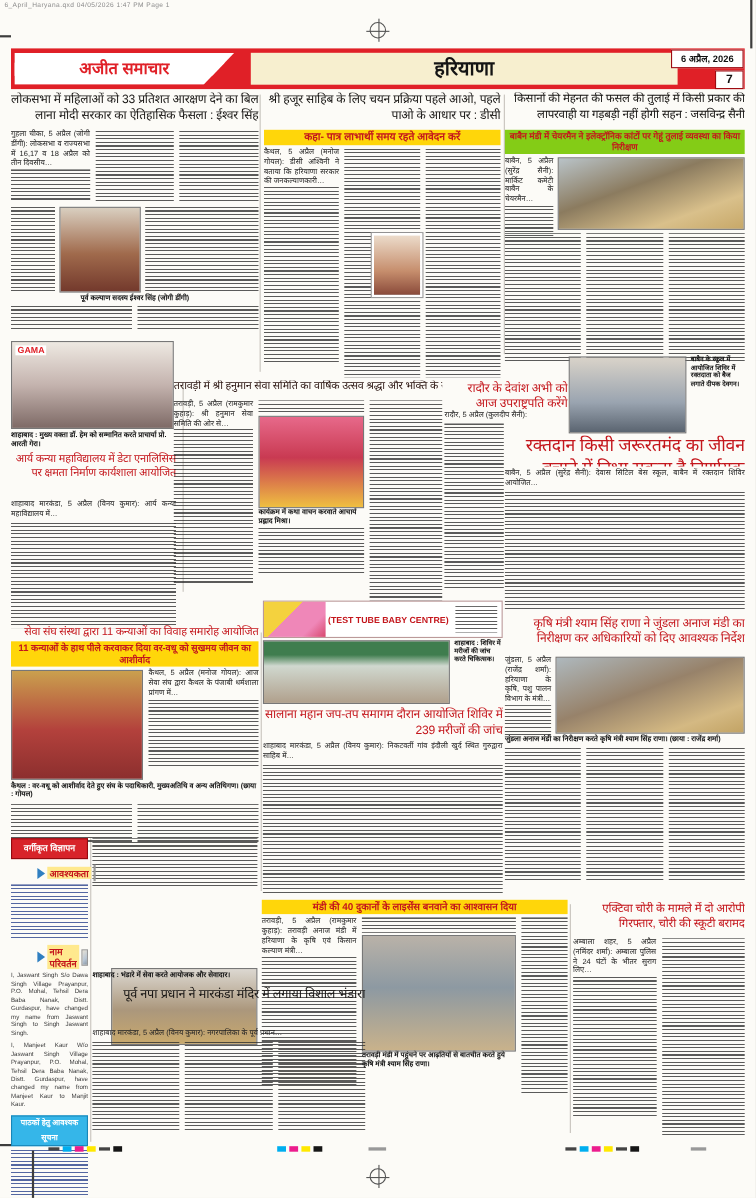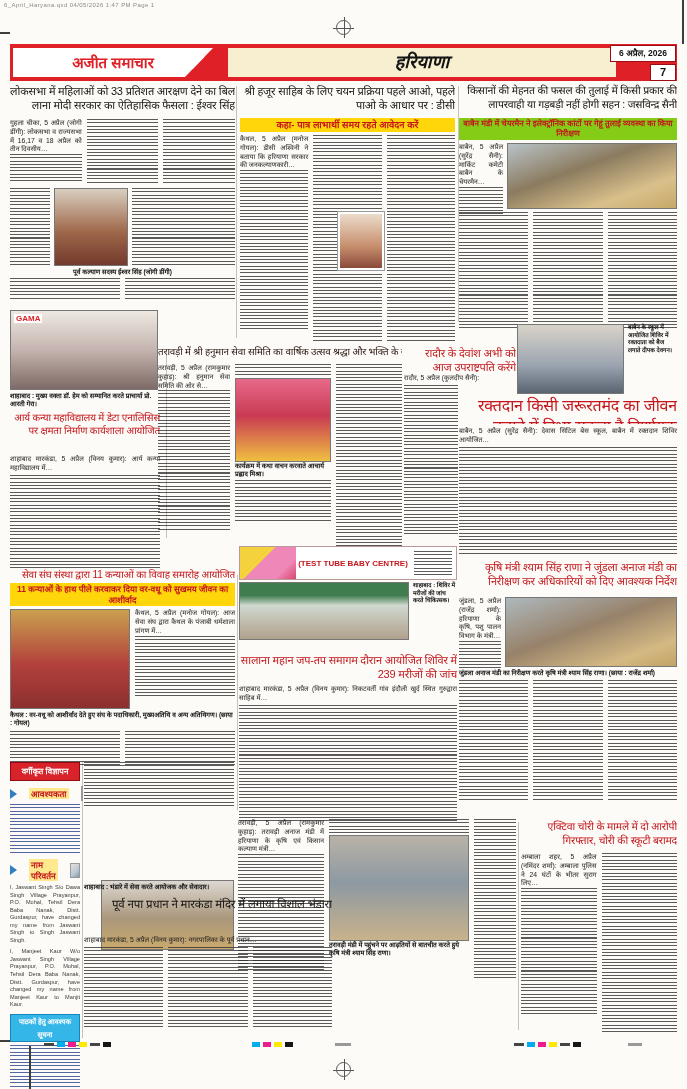--- a/index.html
+++ b/index.html
@@ -16,21 +16,21 @@
   .regdot{width:8px;height:5px;display:inline-block;}
   .regdash{width:10px;height:3px;background:#444;display:inline-block;}
   
   #masthead{left:10px;top:44px;width:667px;height:37px;background:#e02027;}
   #brandbox{position:absolute;left:3px;top:4px;width:200px;height:29px;background:#ffffff;
             clip-path:polygon(0 0,100% 0,86% 100%,0 100%);}
   #brandstripe{position:absolute;left:0;top:9px;width:100%;height:12px;background:#fff;}
   #brandtext{position:absolute;left:0;top:0;width:100%;height:29px;line-height:29px;text-align:center;
              font-size:15px;font-weight:bold;color:#e02027;text-shadow:0 0 1px #fff,0 0 2px #fff;}
   #sectionbox{position:absolute;left:218px;top:4px;width:388px;height:29px;background:#f7efcf;
-              text-align:center;font-size:18px;font-weight:bold;color:#141414;line-height:29px;font-style:italic;}
+              text-align:center;font-size:18px;font-weight:bold;color:#141414;line-height:29px;}
   #datebox{position:absolute;right:1px;top:1px;width:66px;height:35px;}
   #datetop{background:#fff;border:1px solid #9e0b12;height:15px;line-height:15px;text-align:center;
            font-size:8.5px;font-weight:bold;color:#111;}
   #pagenumbox{width:24px;height:15px;margin:2px 0 0 auto;background:#fff;border:1px solid #9e0b12;
               text-align:center;font-size:11px;font-weight:bold;line-height:15px;color:#111;}
   
   .hl{font-weight:normal;text-align:right;color:#161412;letter-spacing:-.2px;line-height:1.3;overflow:hidden;}
   .hl.red{color:#c4161c;}
   .sub{background:#ffd60a;color:#c4161c;font-weight:bold;text-align:center;overflow:hidden;
        padding:1px 2px;line-height:1.25;}
@@ -48,21 +48,21 @@
   .ph-katha{background:linear-gradient(180deg,#e7698a,#c93a52 45%,#efbf41);}
   .ph-blood{background:linear-gradient(180deg,#d9d3c9,#9aa4b0 60%,#5a6470);}
   .ph-wed{background:linear-gradient(180deg,#caa04e,#b3413c 55%,#8c2f2e);}
   .ph-shivir{background:linear-gradient(180deg,#3f7d4e 0 22%,#d0d8cf 40%,#b0a08c);}
   .ph-jundla{background:linear-gradient(160deg,#aeb8bd,#97826a 45%,#d4b983 80%,#c2a364);}
   .ph-taraori{background:linear-gradient(180deg,#b9b2a8,#8d99a2 45%,#c9b28b);}
   .ph-bhandara{background:linear-gradient(180deg,#dcd8d1,#ab977c 55%,#c9a96c);}
   .vline{width:1px;background:#c7c3bc;}
   .redbox{background:#d8232a;border:1px solid #94090f;color:#fff;font-weight:bold;
           text-align:center;font-size:8px;line-height:17px;}
-  .clshdr{display:flex;align-items:center;gap:12px;margin-top:5px;}
+  .clshdr{display:flex;align-items:center;gap:2px;margin-top:5px;margin-left:24px;}
   .chev{width:0;height:0;border-top:5px solid transparent;border-bottom:5px solid transparent;
         border-left:7px solid #2f7fc1;}
   .clshdr .t{color:#c4161c;font-weight:bold;font-size:8.5px;background:#ffe98e;padding:0 2px;}
   .thumb{width:16px;height:13px;border:1px solid #999;
          background:linear-gradient(135deg,#e8e2d5,#b9c7d6 60%,#8897a6);}
   .notice{background:#35b6e9;border:1px solid #1886b8;color:#fff;font-weight:bold;
           font-size:7px;text-align:center;line-height:13px;}
   .en{font-size:5.6px;line-height:1.35;color:#3a3a3a;text-align:justify;}
   .adbar{border:1px solid #b99;display:flex;align-items:stretch;background:#fff;}
   .adleft{width:56px;background:linear-gradient(135deg,#f4d23e 0 40%,#ef87b8 40% 75%,#d8486e);}
@@ -212,21 +212,21 @@
   <div class="abs" style="left:239px;top:546px;width:218px;">
     <div class="adbar" style="height:32px;">
       <div class="adleft"></div>
       <div class="adtext">(TEST TUBE BABY CENTRE)</div>
       <div class="sim" style="width:38px;margin:4px;"></div>
     </div>
     <div style="display:flex;gap:4px;height:58px;margin-top:2px;">
       <div class="ph ph-shivir c"></div>
       <div class="cap" style="width:44px;font-size:6px;">शाहाबाद : शिविर में मरीजों की जांच करते चिकित्सक।</div>
     </div>
-    <div class="hl red" style="font-size:11px;height:30px;margin-top:13px;">सालाना महान जप-तप समागम दौरान आयोजित शिविर में 239 मरीजों की जांच</div>
+    <div class="hl red" style="font-size:11px;height:30px;margin-top:3px;">सालाना महान जप-तप समागम दौरान आयोजित शिविर में 239 मरीजों की जांच</div>
     <div class="dl" style="margin-top:2px;">शाहाबाद मारकंडा, 5 अप्रैल (विनय कुमार): निकटवर्ती गांव इंदौली खुर्द स्थित गुरुद्वारा साहिब में…</div>
     <div class="sim" style="height:118px;margin-top:2px;"></div>
   </div>
 
   <div class="abs" style="left:459px;top:560px;width:218px;">
     <div class="hl red" style="font-size:11px;height:34px;">कृषि मंत्री श्याम सिंह राणा ने जुंडला अनाज मंडी का निरीक्षण कर अधिकारियों को दिए आवश्यक निर्देश</div>
     <div style="display:flex;gap:4px;height:70px;margin-top:3px;">
       <div style="width:42px;">
         <div class="dl">जुंडला, 5 अप्रैल (राजेंद्र शर्मा): हरियाणा के कृषि, पशु पालन विभाग के मंत्री…</div>
         <div class="sim" style="height:30px;"></div>
@@ -235,20 +235,21 @@
     </div>
     <div class="cap" style="margin-top:2px;">जुंडला अनाज मंडी का निरीक्षण करते कृषि मंत्री श्याम सिंह राणा। (छाया : राजेंद्र शर्मा)</div>
     <div class="cols" style="margin-top:3px;height:120px;">
       <div class="c sim"></div>
       <div class="c sim"></div>
       <div class="c sim"></div>
     </div>
   </div>
 
   <div class="abs" style="left:238px;top:816px;width:278px;">
+    <div class="sub" style="font-size:9px;margin-top:2px;">मंडी की 40 दुकानों के लाइसेंस बनवाने का आश्वासन दिया</div>
     <div style="display:flex;gap:5px;margin-top:3px;">
       <div style="width:86px;">
         <div class="dl">तरावड़ी, 5 अप्रैल (रामकुमार कुहाड़): तरावड़ी अनाज मंडी में हरियाणा के कृषि एवं किसान कल्याण मंत्री…</div>
         <div class="sim" style="height:118px;"></div>
       </div>
       <div style="width:140px;">
         <div class="sim" style="height:14px;"></div>
         <div class="ph ph-taraori" style="height:106px;margin-top:2px;"></div>
         <div class="cap">तरावड़ी मंडी में पहुंचने पर आढ़तियों से बातचीत करते हुये कृषि मंत्री श्याम सिंह राणा।</div>
       </div>

